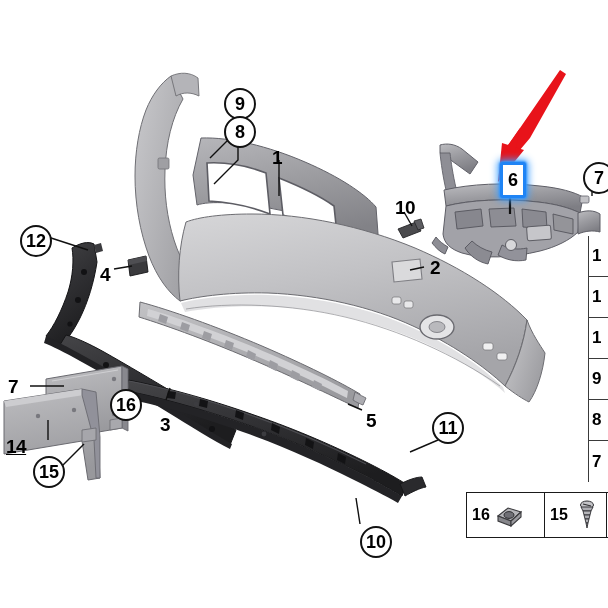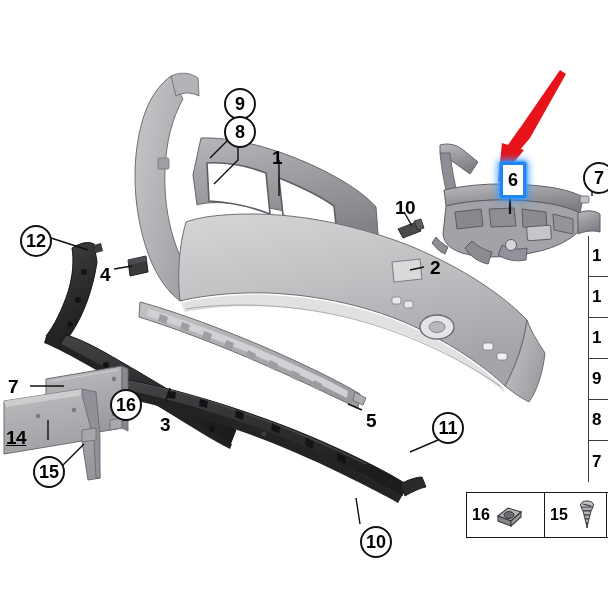--- a/index.html
+++ b/index.html
@@ -339,21 +339,21 @@
       <div class="lbl circ" style="left: 224px; top: 116px;">8</div>
       <div class="lbl plain" style="left: 272px; top: 148px;">1</div>
       <div class="lbl plain" style="left: 395px; top: 198px;">10</div>
       <div class="lbl hi" style="left: 500px; top: 162px;">6</div>
       <div class="lbl circ" style="left: 583px; top: 162px;">7</div>
       <div class="lbl plain" style="left: 430px; top: 258px;">2</div>
       <div class="lbl circ" style="left: 20px; top: 225px;">12</div>
       <div class="lbl plain" style="left: 100px; top: 265px;">4</div>
       <div class="lbl plain" style="left: 8px; top: 377px;">7</div>
       <div class="lbl circ" style="left: 110px; top: 389px;">16</div>
-      <div class="lbl plain" style="left: 6px; top: 428px; text-decoration: underline;">14</div>
+      <div class="lbl plain" style="left: 6px; top: 437px; text-decoration: underline;">14</div>
       <div class="lbl circ" style="left: 33px; top: 456px;">15</div>
       <div class="lbl plain" style="left: 160px; top: 415px;">3</div>
       <div class="lbl plain" style="left: 366px; top: 411px;">5</div>
       <div class="lbl circ" style="left: 432px; top: 412px;">11</div>
       <div class="lbl circ" style="left: 348px; top: 526px; margin-left: 12px;">10</div>
     </div>
 
 <div id="legend">
 
   <div class="cell" style="width:78px">

